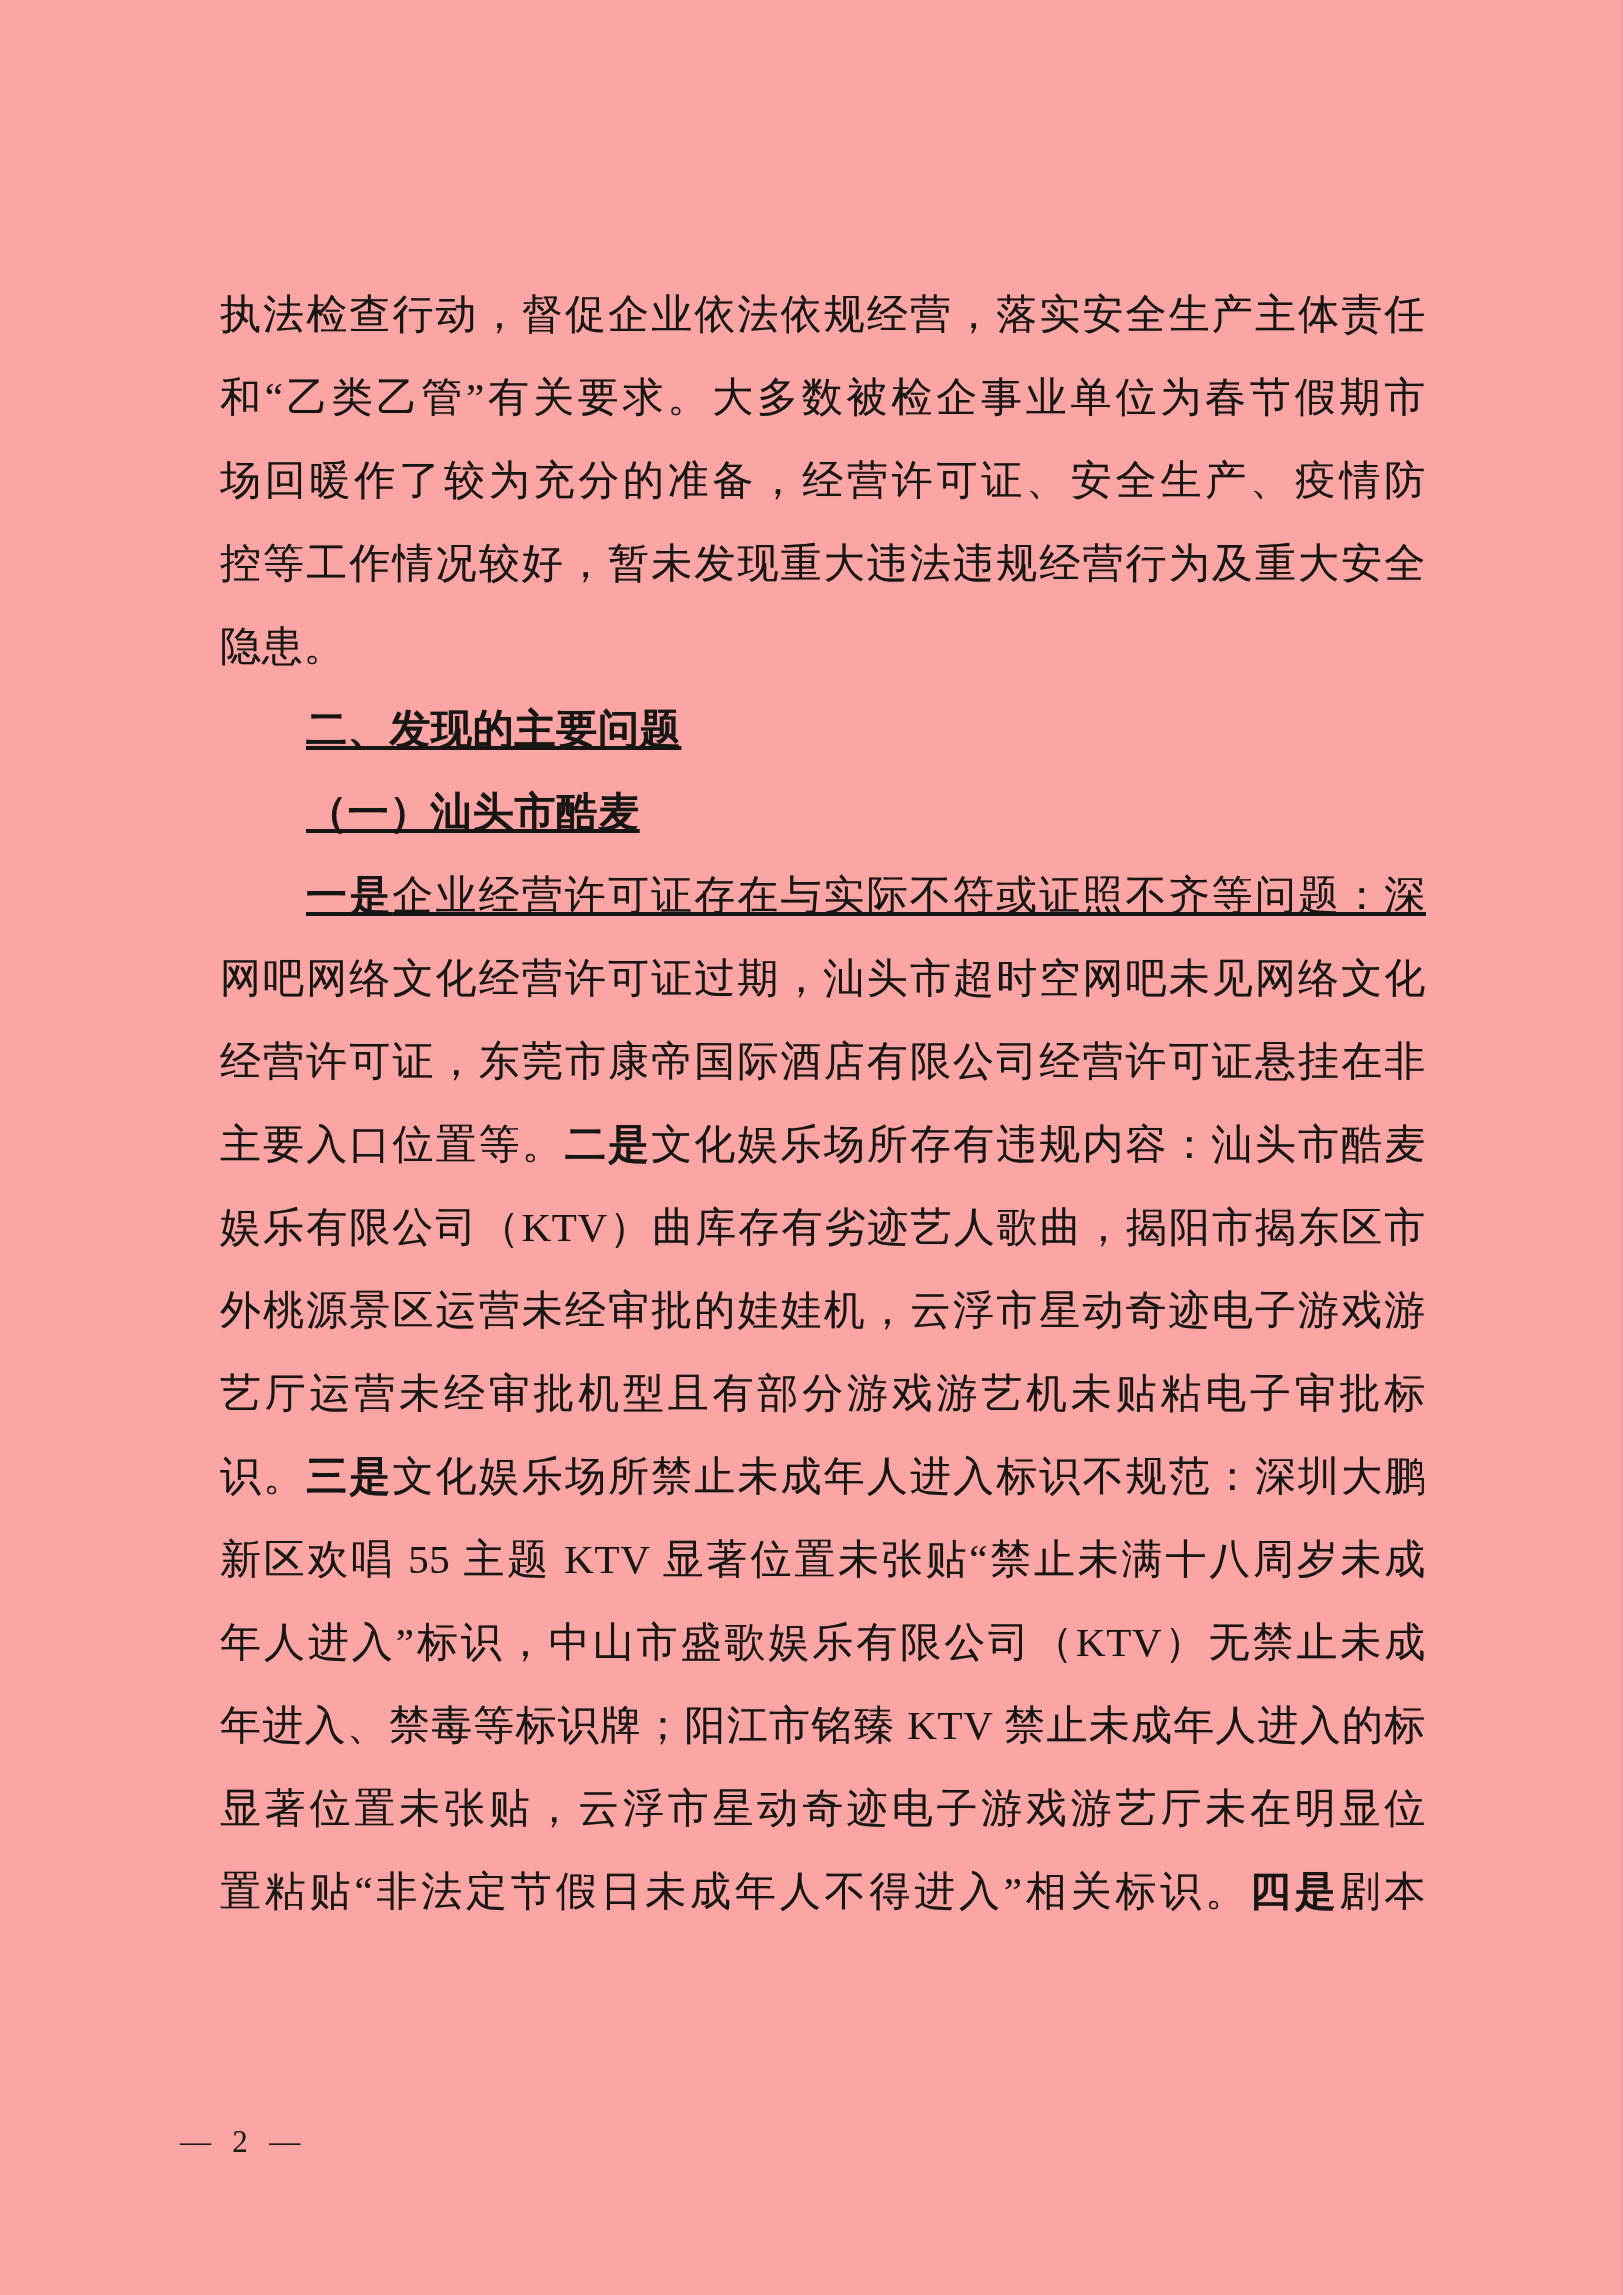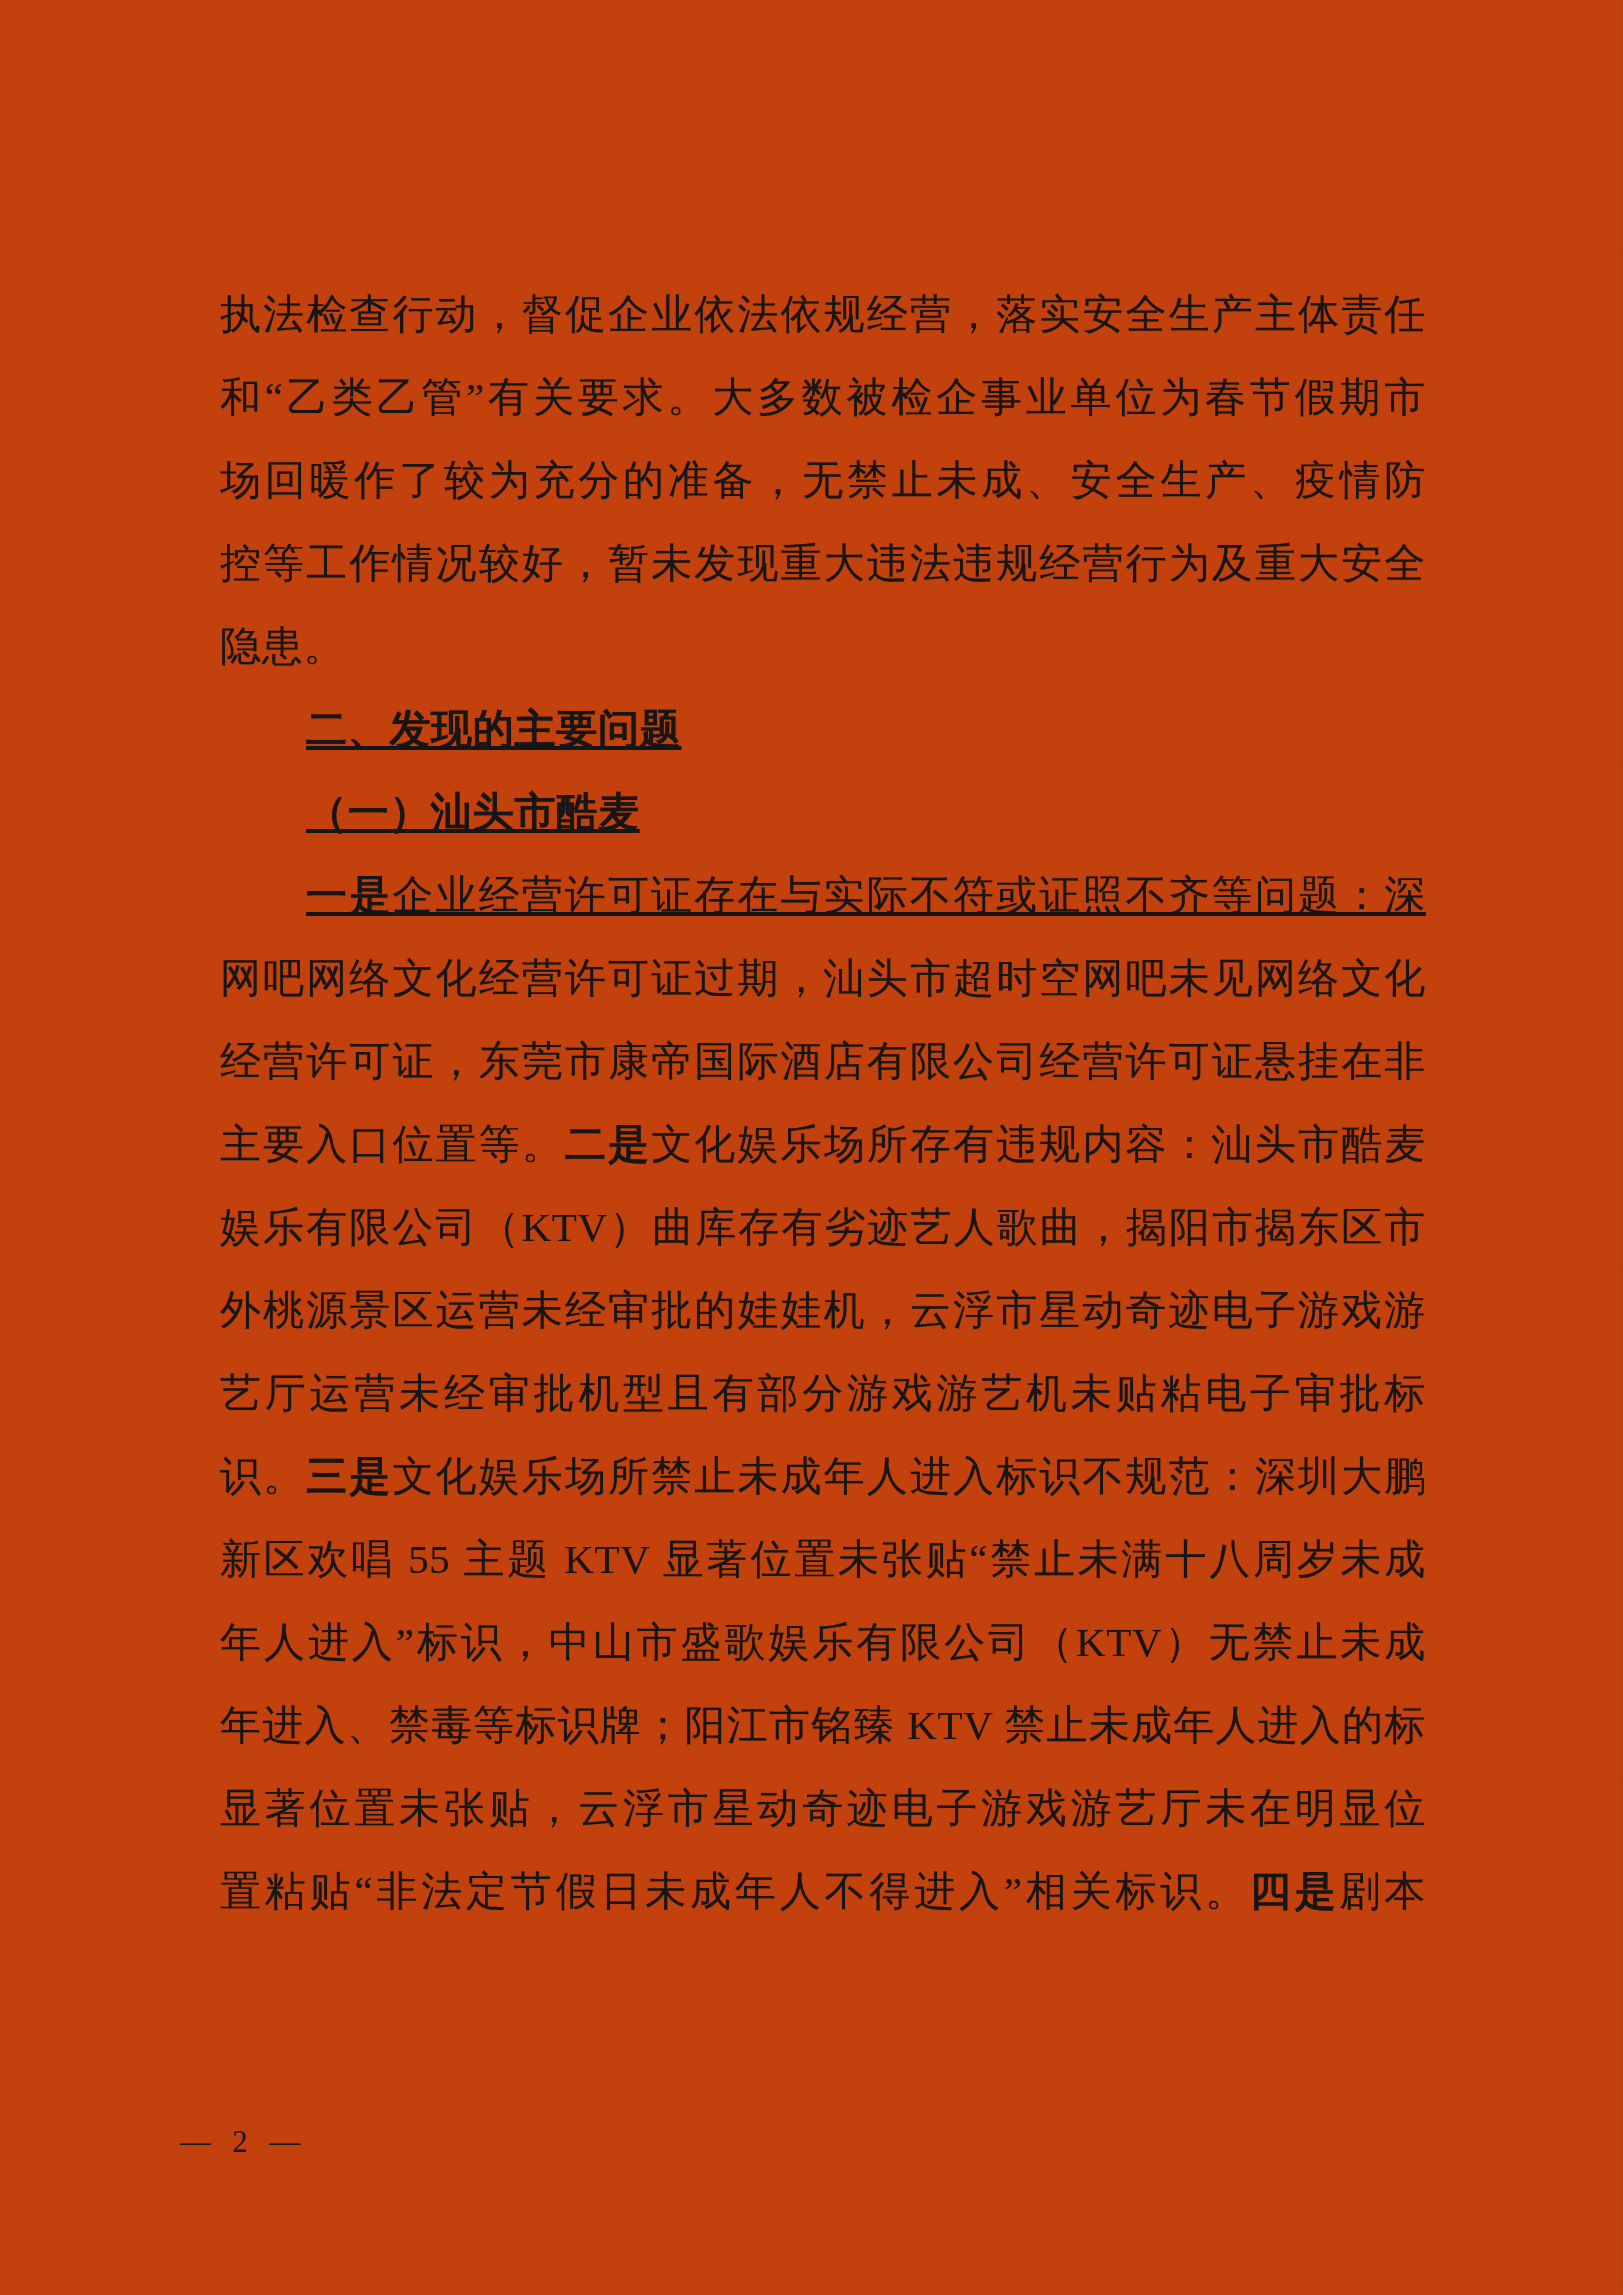--- a/index.html
+++ b/index.html
@@ -5,21 +5,21 @@
   html, body {
     margin: 0;
     padding: 0;
     background: #e9e9e9;
   }
   #page {
     position: relative;
     width: 1623px;
     height: 2295px;
     margin: 0 auto;
-    background: #c2410c;
+    background: #fca5a5;
     overflow: hidden;
     font-family: "Liberation Serif", serif;
     color: #161616;
   }
   
   #page::after {
     content: "";
     position: absolute;
     right: 0; top: 0; bottom: 0;
     width: 2.7px;
@@ -77,21 +77,21 @@
     text-shadow: 0 0 0.7px rgba(0,0,0,0.30);
   }
 </style>
 </head>
 <body>
 
 <div id="page">
   <div id="text-block">
       <div class="line body"><span>执法检查行动，督促企业依法依规经营，落实安全生产主体责任</span></div>
       <div class="line body"><span>和“乙类乙管”有关要求。大多数被检企事业单位为春节假期市</span></div>
-      <div class="line body"><span>场回暖作了较为充分的准备，无禁止未成、安全生产、疫情防</span></div>
+      <div class="line body"><span>场回暖作了较为充分的准备，经营许可证、安全生产、疫情防</span></div>
       <div class="line body"><span>控等工作情况较好，暂未发现重大违法违规经营行为及重大安全</span></div>
       <div class="line body short"><span>隐患。</span></div>
       <div class="line h1 indent short"><span class="em">二、发现的主要问题</span></div>
       <div class="line h2 indent short"><span class="em">（一）汕头市酷麦</span></div>
       <div class="line body indent"><span class="em">一是</span><span>企业经营许可证存在与实际不符或证照不齐等问题：深</span></div>
       <div class="line body"><span>网吧网络文化经营许可证过期，汕头市超时空网吧未见网络文化</span></div>
       <div class="line body"><span>经营许可证，东莞市康帝国际酒店有限公司经营许可证悬挂在非</span></div>
       <div class="line body"><span>主要入口位置等。</span><span class="em">二是</span><span>文化娱乐场所存有违规内容：汕头市酷麦</span></div>
       <div class="line body"><span>娱乐有限公司（KTV）曲库存有劣迹艺人歌曲，揭阳市揭东区市</span></div>
       <div class="line body"><span>外桃源景区运营未经审批的娃娃机，云浮市星动奇迹电子游戏游</span></div>

